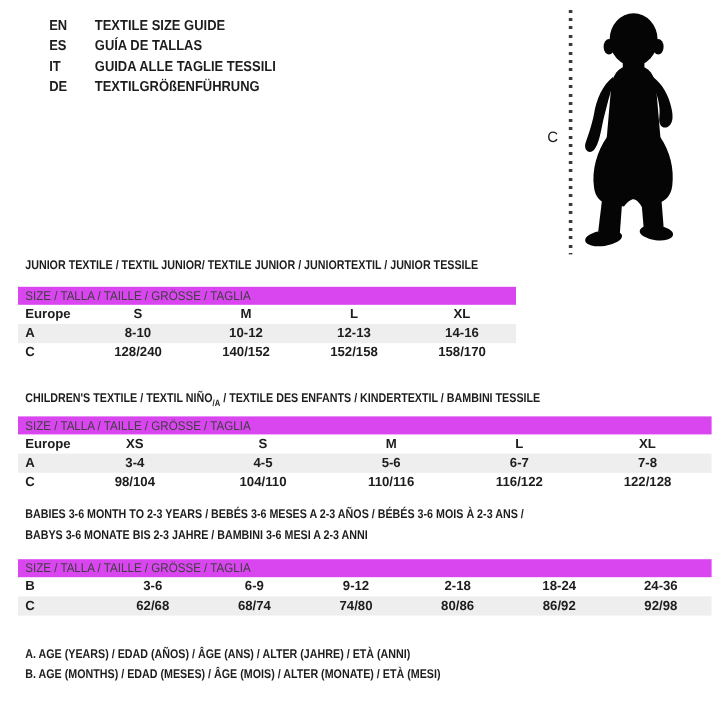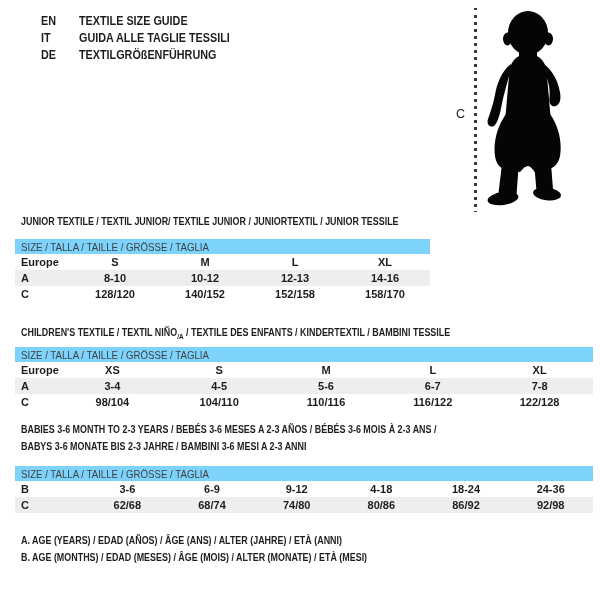--- a/index.html
+++ b/index.html
@@ -36,21 +36,21 @@
   }
   #junior-heading   { top: 214px; }
   #children-heading { top: 325px; }
   #babies-heading   { top: 422px; }
   #babies-heading .h-line { height: 17px; }
   .sub-mark { font-size: 7.5px; position: relative; top: 2.5px; }
 
   
   .size-table { position: absolute; left: 15px; }
   .size-table .bar {
-    height: 15px; background: #7dd3fc; display: flex; align-items: center; padding-left: 6px;
+    height: 15px; background: #d946ef; display: flex; align-items: center; padding-left: 6px;
   }
   .size-table .bar span {
     font-size: 10.5px; color: #3f3f3f; white-space: nowrap;
     transform: scaleX(0.92); transform-origin: 0 50%; display: block;
   }
   .t-row { display: flex; height: 16px; align-items: center; font-size: 11px; font-weight: bold; }
   .t-row .c0 { padding-left: 6px; text-align: left; }
   .t-row .c  { text-align: center; }
   .shade { background: #eeeeee; }
 
@@ -61,35 +61,41 @@
   .t-children { top: 347px; width: 578px; }
   .t-children .c0 { flex: 0 0 44px; }
   .t-children .c  { flex: 1; }
 
   .t-babies { top: 466px; width: 578px; }
   .t-babies .c0 { flex: 0 0 70px; }
   .t-babies .c  { flex: 1; text-align: center; }
 
   
   .footnotes { position: absolute; left: 21px; top: 534px; }
-  .footnote { height: 17px; display: flex; align-items: flex-start; }
+  .footnote { height: 17px; display: flex; align-items: flex-end; }
   .footnote span {
     display: block; font-weight: bold; font-size: 10.5px; white-space: nowrap;
     transform: scaleX(0.85); transform-origin: 0 50%;
   }
 </style>
 </head>
 <body>
 
 <div class="lang-list">
   <div class="lang-row">
     <div class="lang-code-cell">
         <span class="lang-code">EN</span>
       </div>
     <span class="lang-label">TEXTILE SIZE GUIDE</span>
+  </div>
+  <div class="lang-row">
+    <div class="lang-code-cell">
+        <span class="lang-code">ES</span>
+      </div>
+    <span class="lang-label">GUÍA DE TALLAS</span>
   </div>
   <div class="lang-row">
     <div class="lang-code-cell">
         <span class="lang-code">IT</span>
       </div>
     <span class="lang-label">GUIDA ALLE TAGLIE TESSILI</span>
   </div>
   <div class="lang-row">
     <div class="lang-code-cell">
         <span class="lang-code">DE</span>
@@ -131,21 +137,21 @@
   </div>
   <div class="t-row shade">
     <div class="c0">A</div>
     <div class="c">8-10</div>
     <div class="c">10-12</div>
     <div class="c">12-13</div>
     <div class="c">14-16</div>
   </div>
   <div class="t-row">
     <div class="c0">C</div>
-    <div class="c">128/120</div>
+    <div class="c">128/240</div>
     <div class="c">140/152</div>
     <div class="c">152/158</div>
     <div class="c">158/170</div>
   </div>
 </div>
 
 <div class="section-heading" id="children-heading">
   <span>CHILDREN'S TEXTILE / TEXTIL NIÑO</span><span class="sub-mark">/A</span><span> / TEXTILE DES ENFANTS / KINDERTEXTIL / BAMBINI TESSILE</span>
 </div>
 <div class="size-table t-children">
@@ -184,21 +190,21 @@
 </div>
 <div class="size-table t-babies">
   <div class="bar">
     <span>SIZE / TALLA / TAILLE / GRÖSSE / TAGLIA</span>
   </div>
   <div class="t-row">
     <div class="c0">B</div>
     <div class="c">3-6</div>
     <div class="c">6-9</div>
     <div class="c">9-12</div>
-    <div class="c">4-18</div>
+    <div class="c">2-18</div>
     <div class="c">18-24</div>
     <div class="c">24-36</div>
   </div>
   <div class="t-row shade">
     <div class="c0">C</div>
     <div class="c">62/68</div>
     <div class="c">68/74</div>
     <div class="c">74/80</div>
     <div class="c">80/86</div>
     <div class="c">86/92</div>

